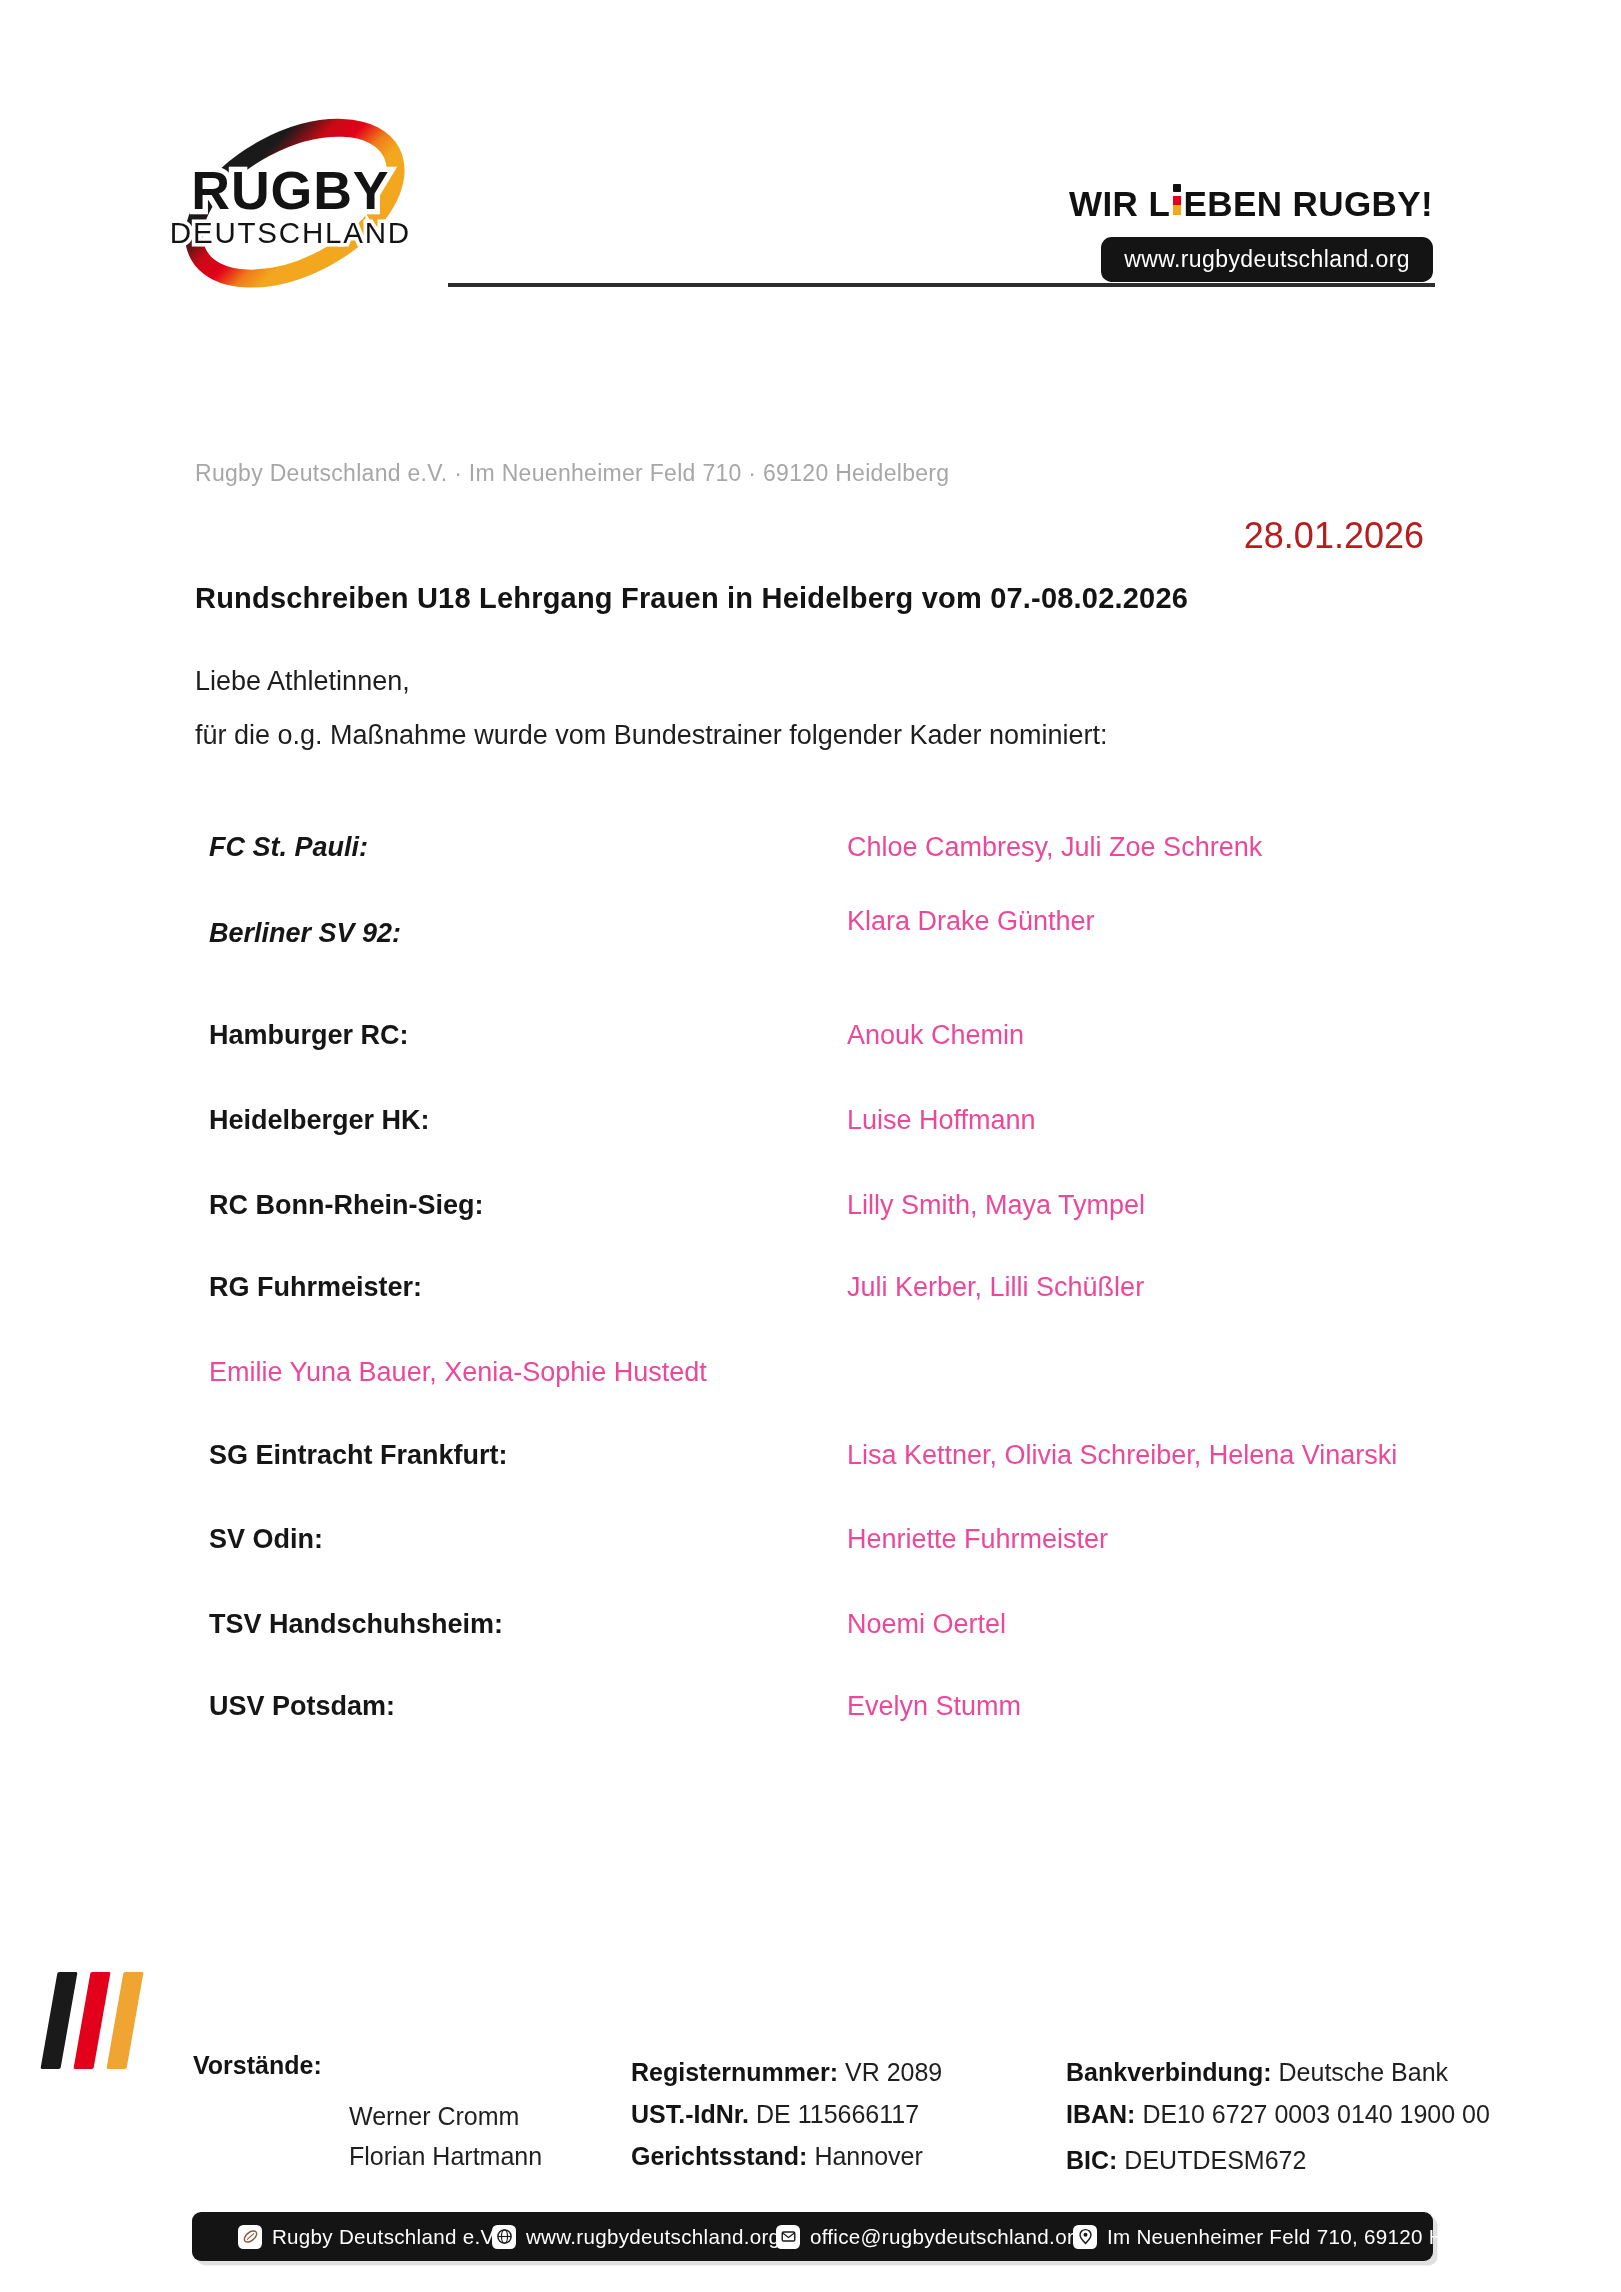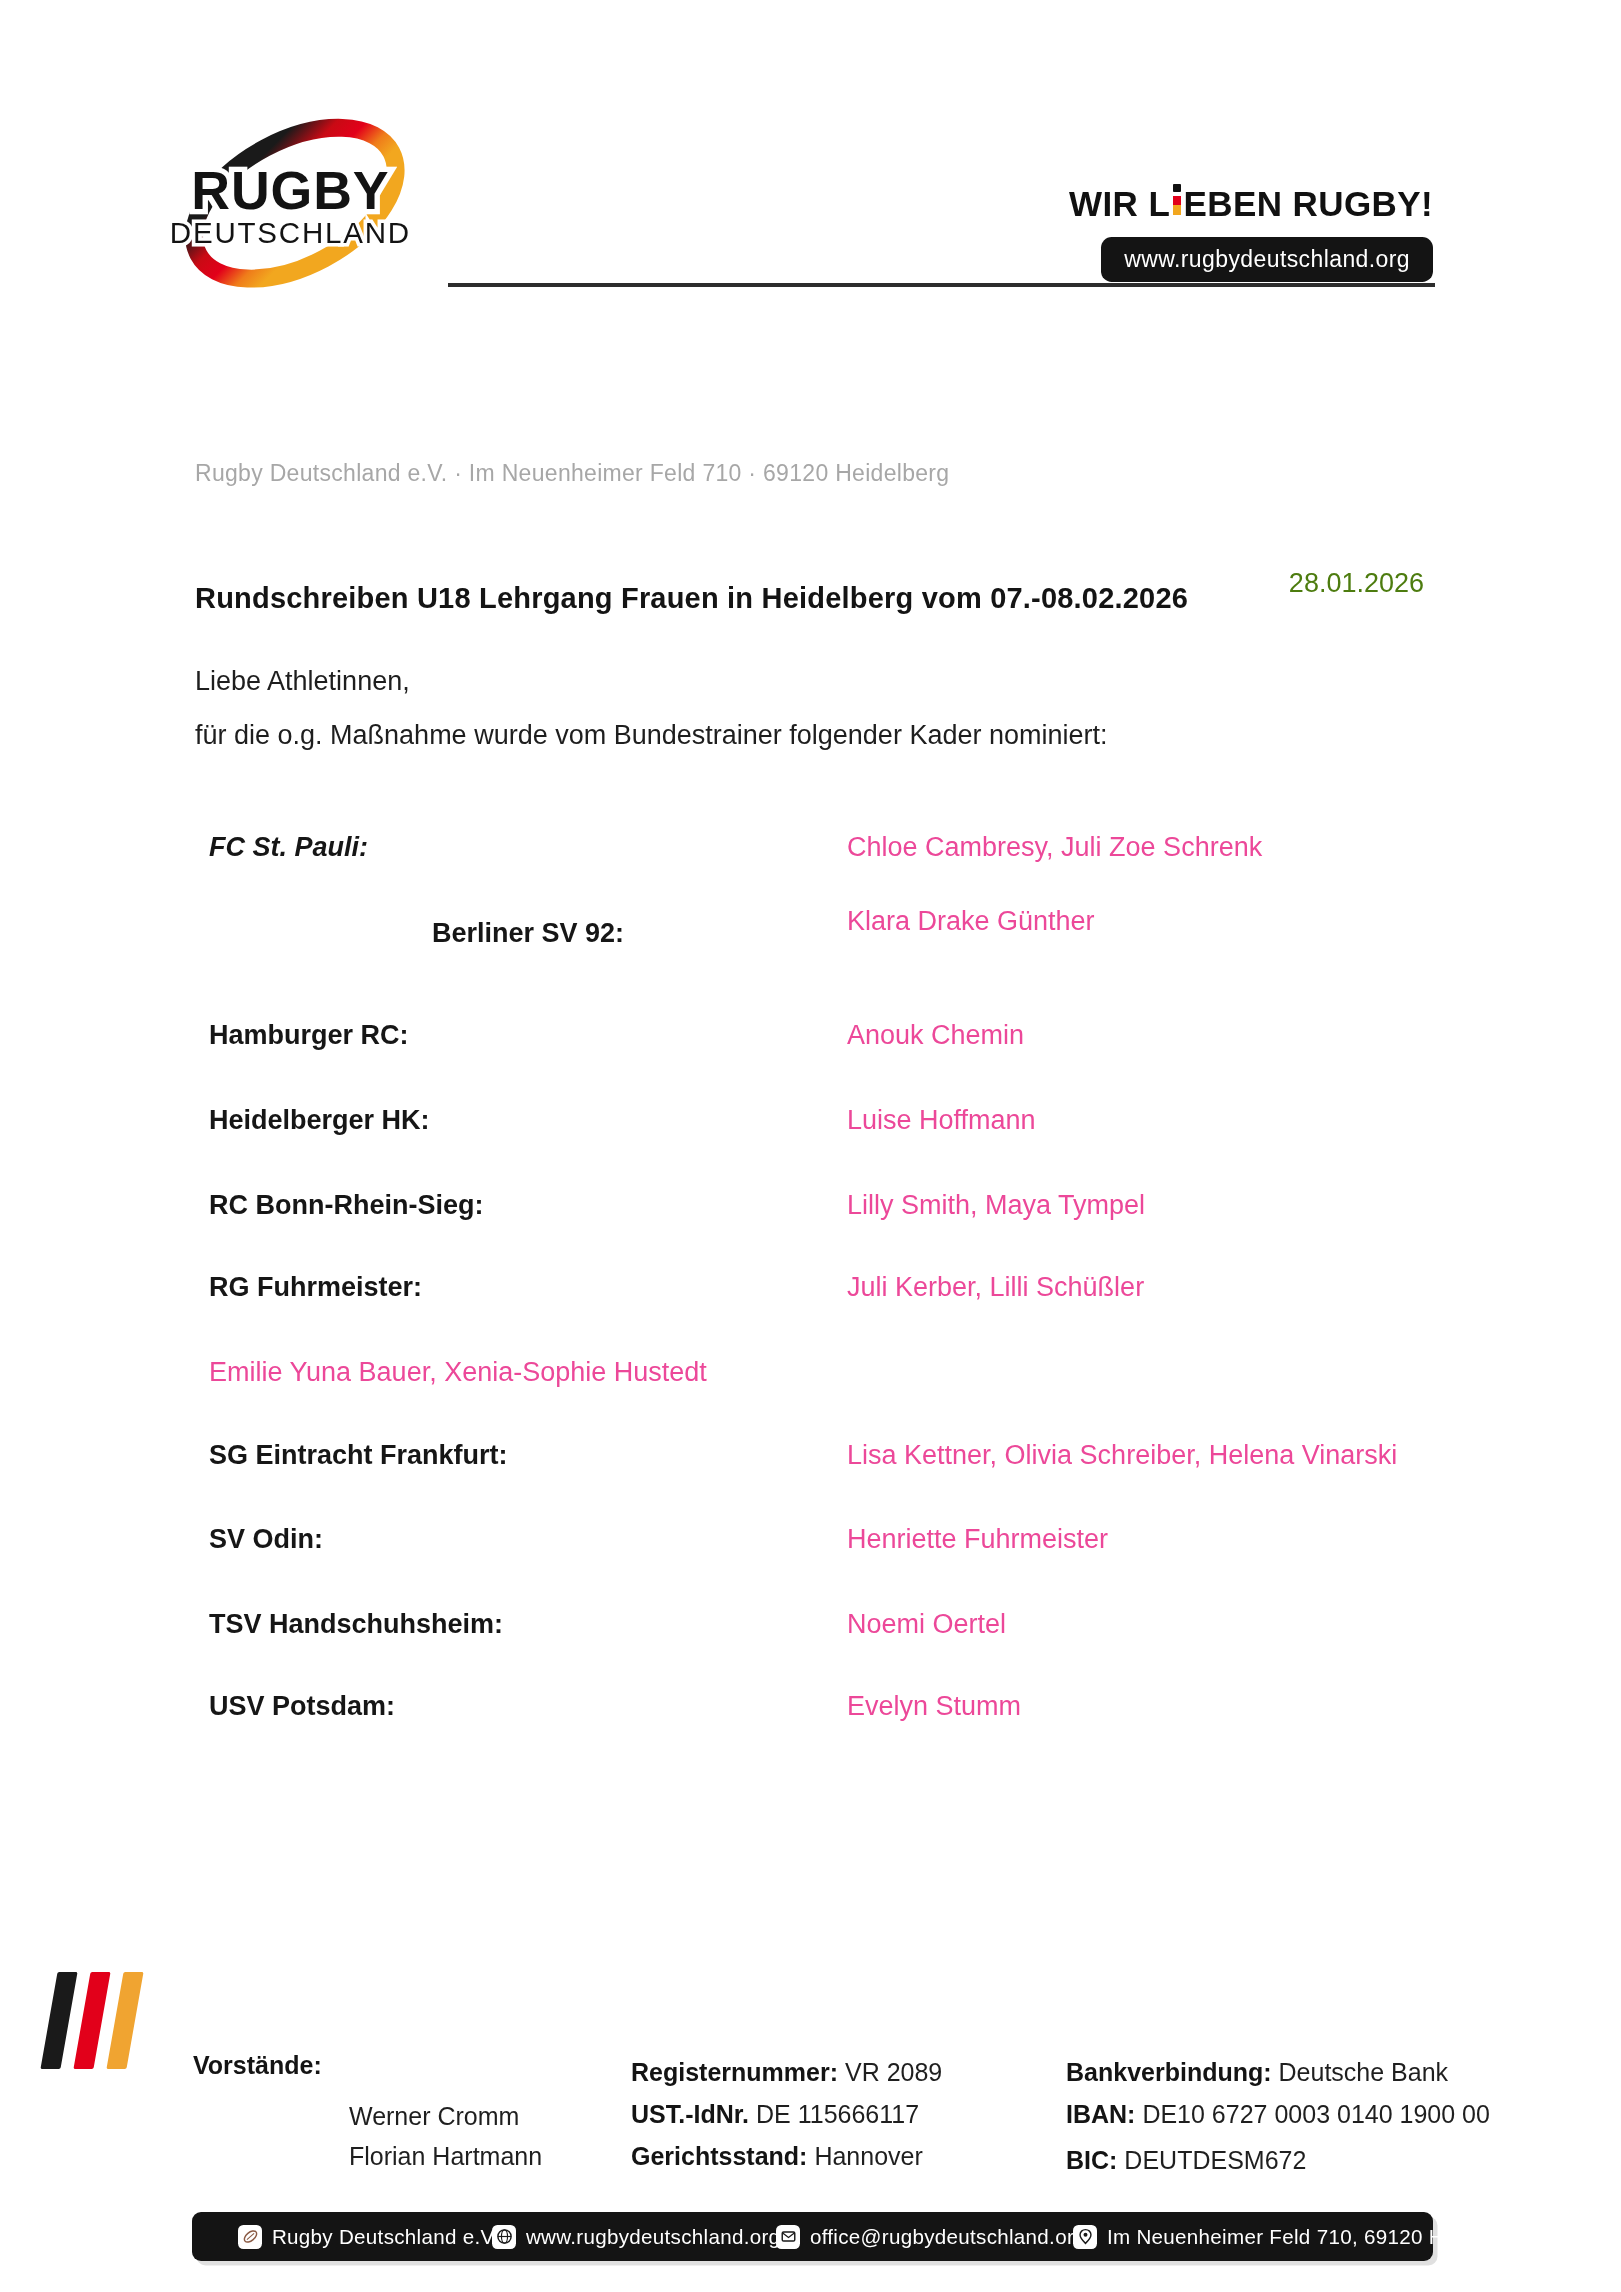--- a/index.html
+++ b/index.html
@@ -25,30 +25,30 @@
   .slogan-i .gold{width:8px;height:9.9px;background:#f2a71f;}
   .www-badge{
     display:inline-block;margin-top:12.5px;
     background:#141414;color:#ffffff;
     font-size:23px;letter-spacing:0.4px;
     padding:9px 23px;border-radius:10.7px;
   }
   .header-rule{position:absolute;left:448px;top:283px;width:987px;height:3.6px;background:#2d2d2d;}
   
   .sender-line{position:absolute;left:195px;top:460px;font-size:23px;color:#a7a7a7;letter-spacing:0.3px;}
-  .date{position:absolute;top:568px;right:197px;font-size:27px;color:#4d7c0f;}
+  .date{position:absolute;top:515px;right:197px;font-size:36px;color:#b91c1c;}
   .doc-title{position:absolute;left:195px;top:582px;font-size:29px;font-weight:600;color:#141414;letter-spacing:0.2px;}
   .salutation{position:absolute;left:195px;top:666px;font-size:27px;}
   .intro{position:absolute;left:195px;top:720px;font-size:27px;}
   
   .row{position:absolute;left:209px;display:flex;font-size:27px;line-height:42px;}
   .row .club{width:638px;font-weight:600;color:#161616;}
   .row .players{width:573px;font-weight:400;color:#ec4899;}
   .row.r0 .club{font-style:italic;font-weight:600;}
-  .row.r1 .club{font-weight:700;text-align:center;}
+  .row.r1 .club{font-style:italic;font-weight:700;}
   .row.r1 .players{position:relative;top:-12.5px;}
   
   .stripes{position:absolute;left:49px;top:1972px;display:flex;gap:13.4px;}
   .stripe{width:19.7px;height:97px;transform:skewX(-10deg);border-radius:1.8px;}
   .stripe.s-black{background:#1a1a1a;}
   .stripe.s-red{background:#e2001a;}
   .stripe.s-gold{background:#f0a431;}
   .f-label{font-weight:700;color:#141414;}
   .vorstaende-label{position:absolute;left:193px;top:2051px;font-size:25px;}
   .vorstaende-names{position:absolute;left:349px;top:2096px;font-size:25px;line-height:40px;color:#1f1f1f;}

